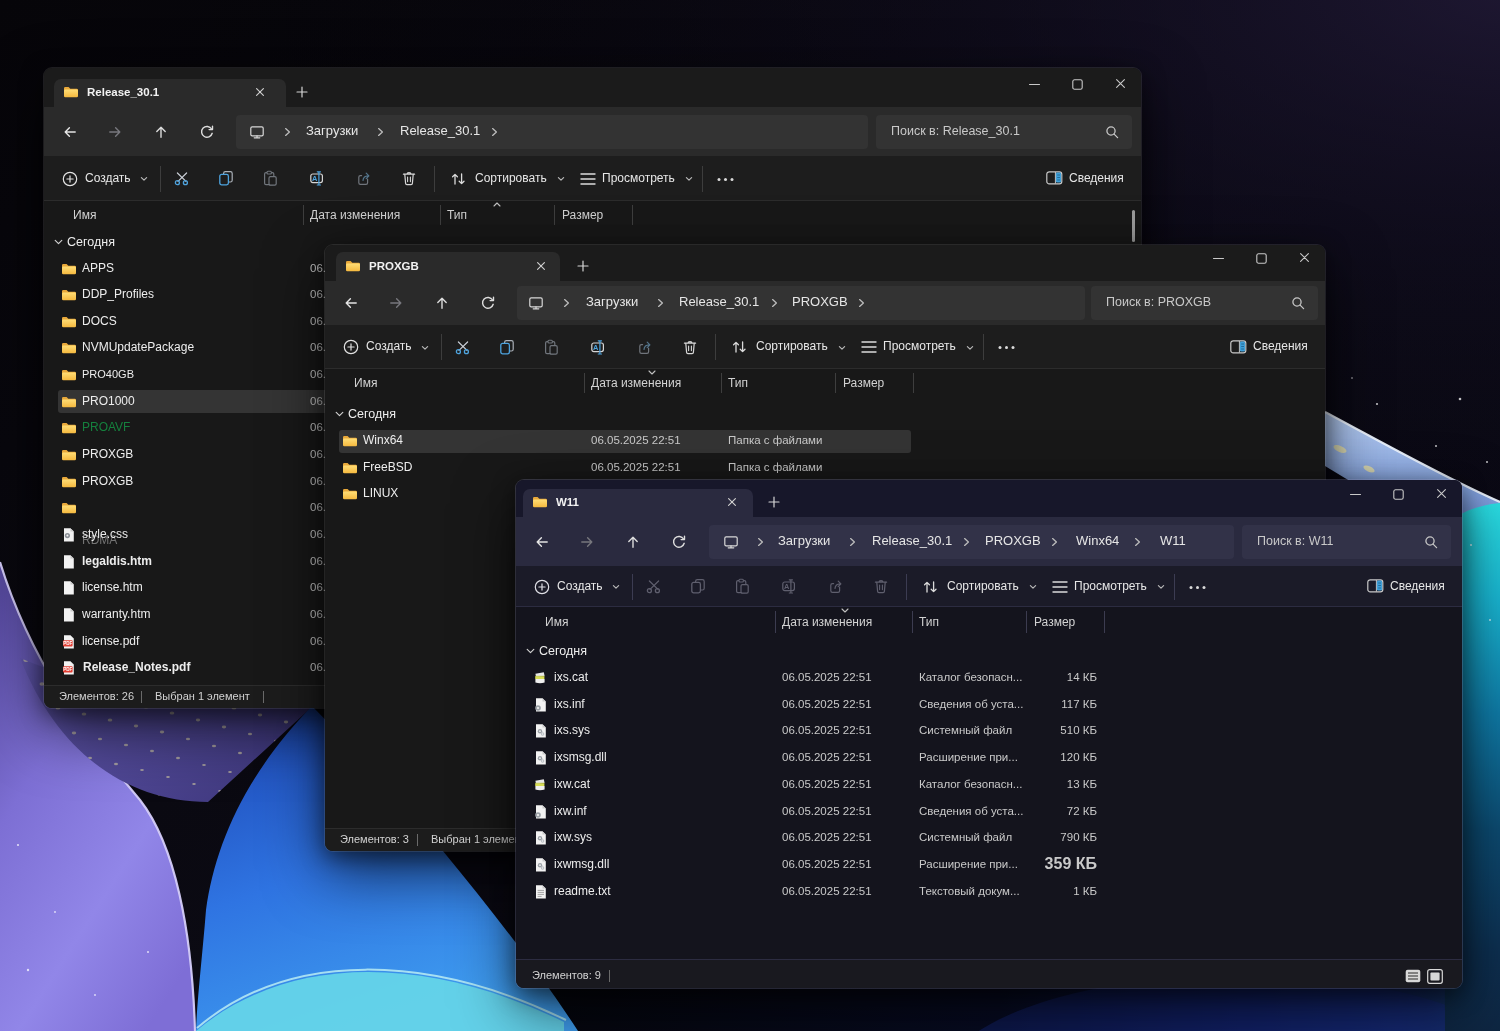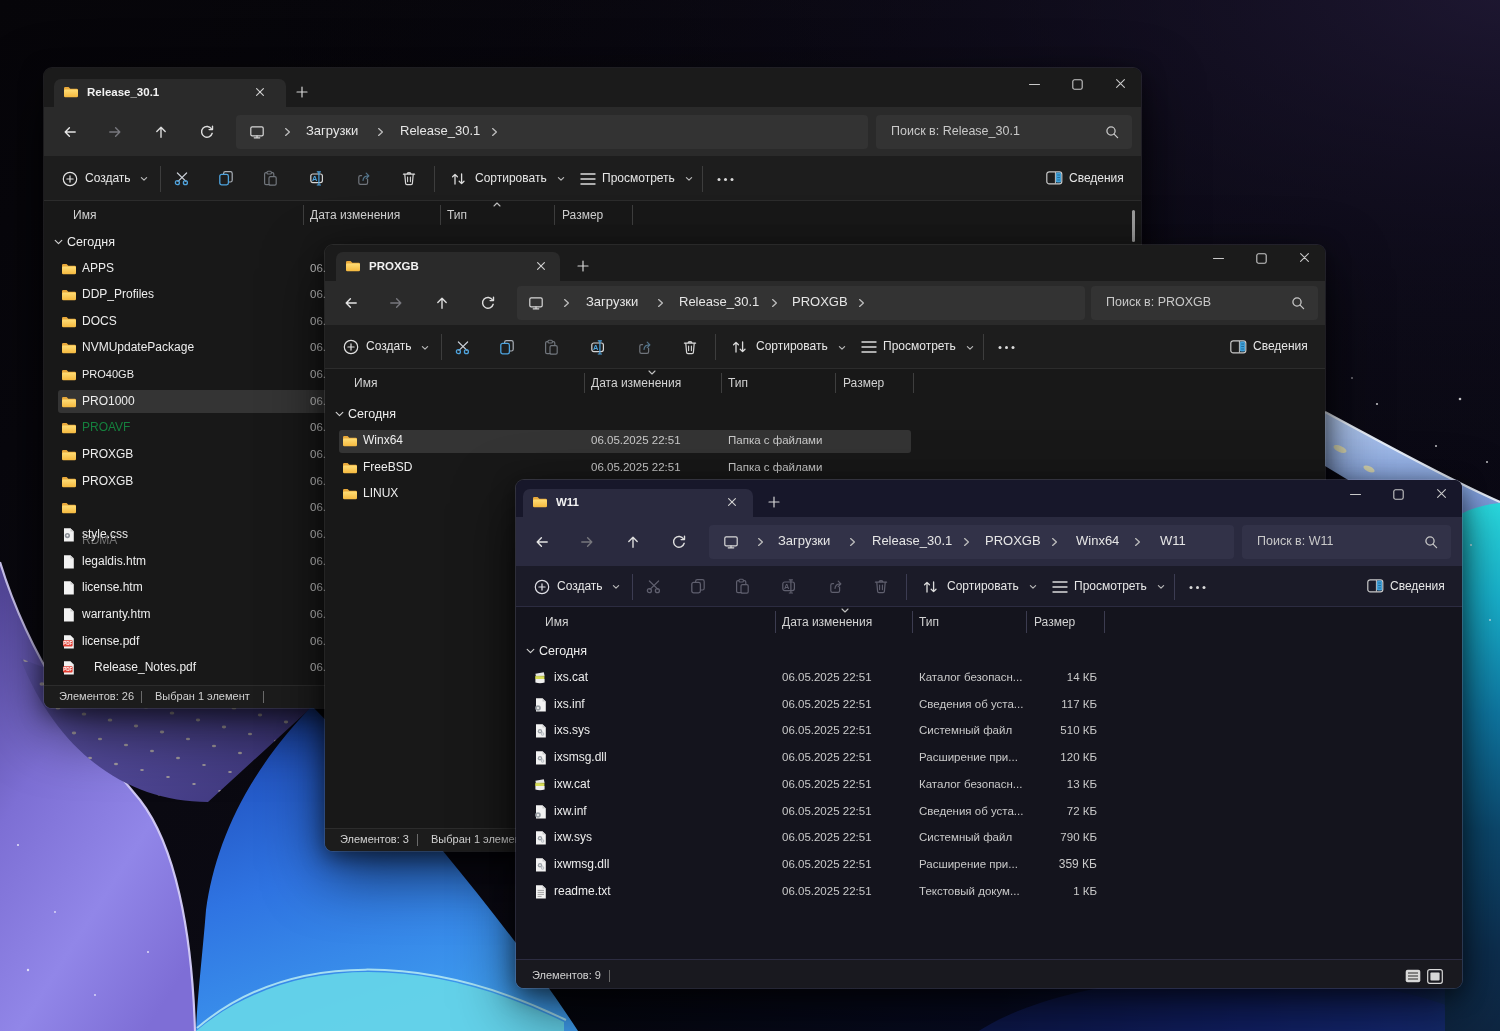--- a/index.html
+++ b/index.html
@@ -442,21 +442,21 @@
         <path d="M9.5 1.2 L9.5 4.5 H12.8 Z" fill="#c9c9c9"></path>
         <circle cx="6.4" cy="8.6" r="2.6" fill="#8a8f96"></circle>
         <circle cx="6.4" cy="8.6" r="1.0" fill="#f2f2f2"></circle>
       </svg>
       <div style="position:absolute;left:38px;top:466.99999999999983px;transform:translateY(-54%);font-size:12px;color:#ededed;font-weight:400;white-space:nowrap;">style.css</div>
       <div style="position:absolute;left:266px;top:466.99999999999983px;transform:translateY(-54%);font-size:11.5px;color:#c9c9c9;font-weight:400;white-space:nowrap;">06.05.2025 22:51</div>
       <svg style="position:absolute;left:17px;top:485.6499999999998px" width="16" height="16" viewBox="0 0 16 16">
         <path d="M3 1.2 H9.5 L12.8 4.5 V14.4 H3 Z" fill="#f2f2f2"></path>
         <path d="M9.5 1.2 L9.5 4.5 H12.8 Z" fill="#c9c9c9"></path>
       </svg>
-      <div style="position:absolute;left:38px;top:493.6499999999998px;transform:translateY(-54%);font-size:12px;color:#ededed;font-weight:400;white-space:nowrap;">legaldis.htm</div>
+      <div style="position:absolute;left:38px;top:493.6499999999998px;transform:translateY(-54%);font-size:12px;color:#ededed;font-weight:700;white-space:nowrap;">legaldis.htm</div>
       <div style="position:absolute;left:266px;top:493.6499999999998px;transform:translateY(-54%);font-size:11.5px;color:#c9c9c9;font-weight:400;white-space:nowrap;">06.05.2025 22:51</div>
       <svg style="position:absolute;left:17px;top:512.2999999999998px" width="16" height="16" viewBox="0 0 16 16">
         <path d="M3 1.2 H9.5 L12.8 4.5 V14.4 H3 Z" fill="#f2f2f2"></path>
         <path d="M9.5 1.2 L9.5 4.5 H12.8 Z" fill="#c9c9c9"></path>
       </svg>
       <div style="position:absolute;left:38px;top:520.2999999999998px;transform:translateY(-54%);font-size:12px;color:#ededed;font-weight:400;white-space:nowrap;">license.htm</div>
       <div style="position:absolute;left:266px;top:520.2999999999998px;transform:translateY(-54%);font-size:11.5px;color:#c9c9c9;font-weight:400;white-space:nowrap;">06.05.2025 22:51</div>
       <svg style="position:absolute;left:17px;top:538.9499999999998px" width="16" height="16" viewBox="0 0 16 16">
         <path d="M3 1.2 H9.5 L12.8 4.5 V14.4 H3 Z" fill="#f2f2f2"></path>
         <path d="M9.5 1.2 L9.5 4.5 H12.8 Z" fill="#c9c9c9"></path>
@@ -468,21 +468,21 @@
         <rect x="2" y="6.2" width="9.6" height="6.4" rx="1" fill="#e23f34"></rect>
         <text x="6.8" y="11.1" font-size="4.6" font-weight="bold" fill="#fff" text-anchor="middle" font-family="Liberation Sans">PDF</text>
       </svg>
       <div style="position:absolute;left:38px;top:573.5999999999998px;transform:translateY(-54%);font-size:12px;color:#ededed;font-weight:400;white-space:nowrap;">license.pdf</div>
       <div style="position:absolute;left:266px;top:573.5999999999998px;transform:translateY(-54%);font-size:11.5px;color:#c9c9c9;font-weight:400;white-space:nowrap;">06.05.2025 22:51</div>
       <svg style="position:absolute;left:17px;top:592.2499999999998px" width="16" height="16" viewBox="0 0 16 16">
         <path d="M3 1.2 H9.5 L12.8 4.5 V14.4 H3 Z" fill="#f2f2f2"></path>
         <rect x="2" y="6.2" width="9.6" height="6.4" rx="1" fill="#e23f34"></rect>
         <text x="6.8" y="11.1" font-size="4.6" font-weight="bold" fill="#fff" text-anchor="middle" font-family="Liberation Sans">PDF</text>
       </svg>
-      <div style="position:absolute;left:50px;top:600.2499999999998px;transform:translateY(-54%);font-size:12px;color:#ededed;font-weight:400;white-space:nowrap;">Release_Notes.pdf</div>
+      <div style="position:absolute;left:39px;top:600.2499999999998px;transform:translateY(-54%);font-size:12px;color:#ededed;font-weight:700;white-space:nowrap;">Release_Notes.pdf</div>
       <div style="position:absolute;left:266px;top:600.2499999999998px;transform:translateY(-54%);font-size:11.5px;color:#c9c9c9;font-weight:400;white-space:nowrap;">06.05.2025 22:51</div>
       <div style="position:absolute;left:0;top:617px;width:1097px;height:23px;background:#1c1c1c;"></div>
       <div style="position:absolute;left:0;top:617px;width:1097px;height:1px;background:#2c2c2c;"></div>
       <div style="position:absolute;left:15px;top:629px;transform:translateY(-54%);font-size:11px;color:#d2d2d2;font-weight:400;white-space:nowrap;">Элементов: 26</div>
       <div style="position:absolute;left:97px;top:623px;width:1px;height:12px;background:#6a6a6a;"></div>
       <div style="position:absolute;left:111px;top:629px;transform:translateY(-54%);font-size:11px;color:#d2d2d2;font-weight:400;white-space:nowrap;">Выбран 1 элемент</div>
       <div style="position:absolute;left:219px;top:623px;width:1px;height:12px;background:#6a6a6a;"></div>
       <div style="position:absolute;left:1088px;top:142px;width:3px;height:32px;background:#9b9b9b;border-radius:2px;"></div>
     </div>
     <div style="position:absolute;left:325px;top:245px;width:1000px;height:606px;background:#181818;border-radius:8px;overflow:hidden;box-shadow:0 0 0 1px rgba(255,255,255,0.10), 0 22px 60px rgba(0,0,0,0.62), 0 6px 22px rgba(0,0,0,0.5);font-family:'Liberation Sans',sans-serif;">
@@ -921,21 +921,21 @@
         <path d="M3 1.2 H9.5 L12.8 4.5 V14.4 H3 Z" fill="#f2f2f2"></path>
         <path d="M9.5 1.2 L9.5 4.5 H12.8 Z" fill="#c9c9c9"></path>
         <circle cx="7" cy="8.2" r="2.2" fill="#9aa0a6"></circle>
         <circle cx="7" cy="8.2" r="0.9" fill="#f2f2f2"></circle>
         <circle cx="9.6" cy="11" r="1.7" fill="#b7bcc1"></circle>
         <circle cx="9.6" cy="11" r="0.7" fill="#f2f2f2"></circle>
       </svg>
       <div style="position:absolute;left:38px;top:384.8999999999999px;transform:translateY(-54%);font-size:12px;color:#ededed;font-weight:400;white-space:nowrap;">ixwmsg.dll</div>
       <div style="position:absolute;left:266px;top:384.8999999999999px;transform:translateY(-54%);font-size:11.5px;color:#c9c9c9;font-weight:400;white-space:nowrap;">06.05.2025 22:51</div>
       <div style="position:absolute;left:403px;top:384.8999999999999px;transform:translateY(-54%);font-size:11.5px;color:#c9c9c9;font-weight:400;white-space:nowrap;">Расширение при...</div>
-      <div style="position:absolute;right:365px;top:384.8999999999999px;transform:translateY(-54%);font-size:12px;color:#c9c9c9;white-space:nowrap;">359 КБ</div>
+      <div style="position:absolute;right:365px;top:384.8999999999999px;transform:translateY(-54%);font-size:16px;color:#c9c9c9;white-space:nowrap;font-weight:bold;">359 КБ</div>
       <svg style="position:absolute;left:17px;top:403.5999999999999px" width="16" height="16" viewBox="0 0 16 16">
         <path d="M3 1.2 H9.5 L12.8 4.5 V14.4 H3 Z" fill="#f2f2f2"></path>
         <path d="M9.5 1.2 L9.5 4.5 H12.8 Z" fill="#c9c9c9"></path>
         <path d="M4.6 6.4 H11 M4.6 8.4 H11 M4.6 10.4 H11 M4.6 12.4 H8.6" stroke="#9a9a9a" stroke-width="0.9"></path>
       </svg>
       <div style="position:absolute;left:38px;top:411.5999999999999px;transform:translateY(-54%);font-size:12px;color:#ededed;font-weight:400;white-space:nowrap;">readme.txt</div>
       <div style="position:absolute;left:266px;top:411.5999999999999px;transform:translateY(-54%);font-size:11.5px;color:#c9c9c9;font-weight:400;white-space:nowrap;">06.05.2025 22:51</div>
       <div style="position:absolute;left:403px;top:411.5999999999999px;transform:translateY(-54%);font-size:11.5px;color:#c9c9c9;font-weight:400;white-space:nowrap;">Текстовый докум...</div>
       <div style="position:absolute;right:365px;top:411.5999999999999px;transform:translateY(-54%);font-size:11.5px;color:#c9c9c9;white-space:nowrap;">1 КБ</div>
       <div style="position:absolute;left:0;top:479px;width:946px;height:29px;background:#19191f;"></div>

